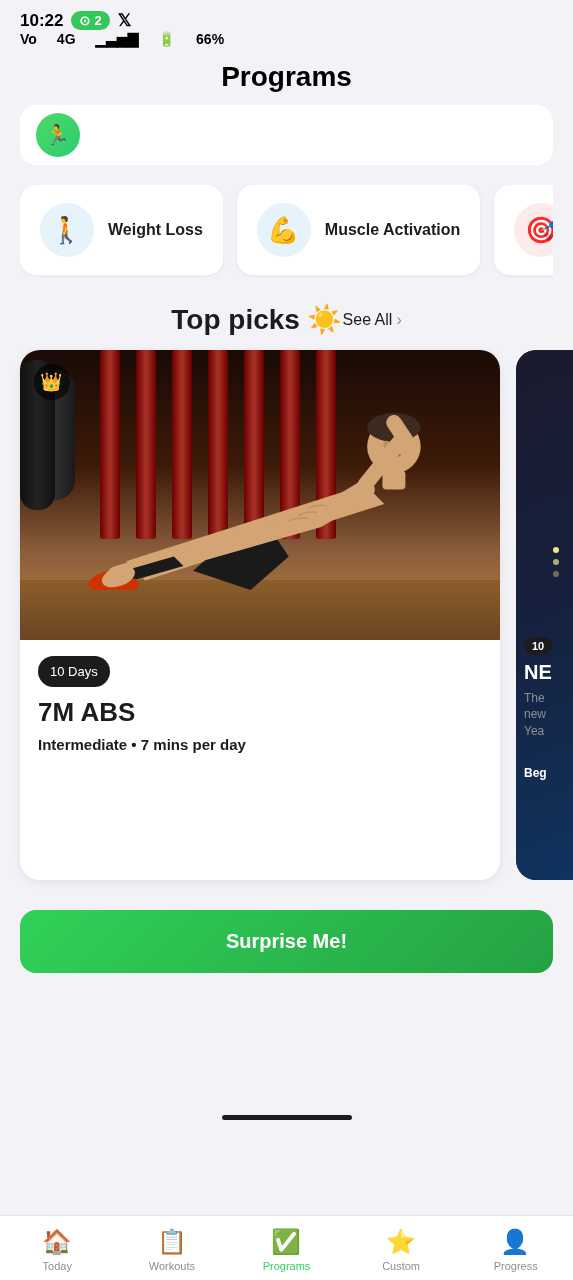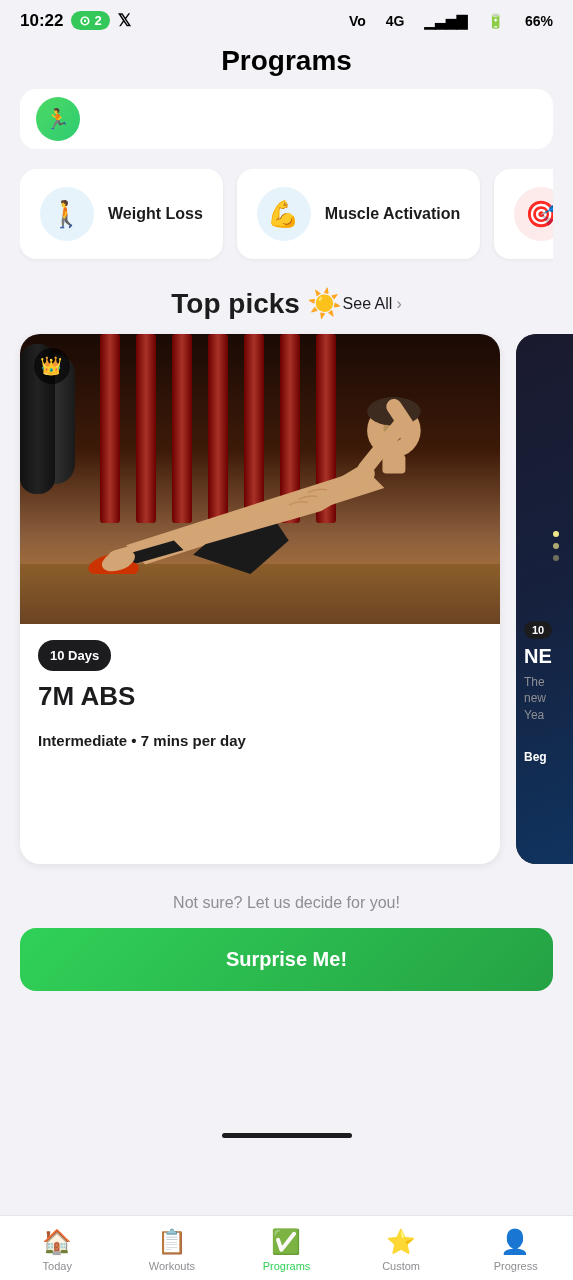--- a/index.html
+++ b/index.html
@@ -12,20 +12,21 @@
       overflow-x: hidden;
       position: relative;
     }
 
     
     .status-bar {
       display: flex;
       justify-content: space-between;
       padding: 10px 20px 6px;
       background: #f2f2f7;
+      flex-direction: column;
     }
     .status-left {
       display: flex;
       align-items: center;
       gap: 8px;
       font-size: 17px;
       font-weight: 600;
     }
     .wifi-badge {
       background: #34c759;
@@ -223,29 +224,29 @@
 
     .program-card-info {
       padding: 16px 18px 20px;
     }
     .days-badge {
       background: #1c1c1e;
       color: white;
       border-radius: 20px;
       padding: 8px 12px;
       font-size: 13px;
-      font-weight: 700;
+      font-weight: 400;
       display: inline-block;
       margin-bottom: 10px;
     }
     .program-name {
       font-size: 26px;
       font-weight: 800;
       color: #1c1c1e;
-      margin-bottom: 20px;
+      margin-bottom: 8px;
     }
     .program-desc {
       font-size: 14px;
       color: #8e8e93;
       line-height: 1.5;
       margin-bottom: 12px;
     }
     .program-meta {
       font-size: 15px;
       font-weight: 700;
@@ -484,21 +485,20 @@
           <div style="font-size:12px;color:#8e8e93;line-height:1.4;">The<br>new<br>Yea</div>
         </div>
         <div style="position:absolute;bottom:100px;left:8px;right:4px;">
           <div style="font-size:12px;font-weight:700;color:white;">Beg</div>
         </div>
       </div>
     </div>
   </div>
 
   <div class="not-sure-section">
-    <div class="not-sure-text">Not sure? Let us decide for you!</div>
     <button class="surprise-btn">Surprise Me!</button>
   </div>
 </div>
 
 <div class="bottom-nav">
   <div class="nav-item">
     <span class="nav-icon">🏠</span>
     <span class="nav-label">Today</span>
   </div>
   <div class="nav-item">

